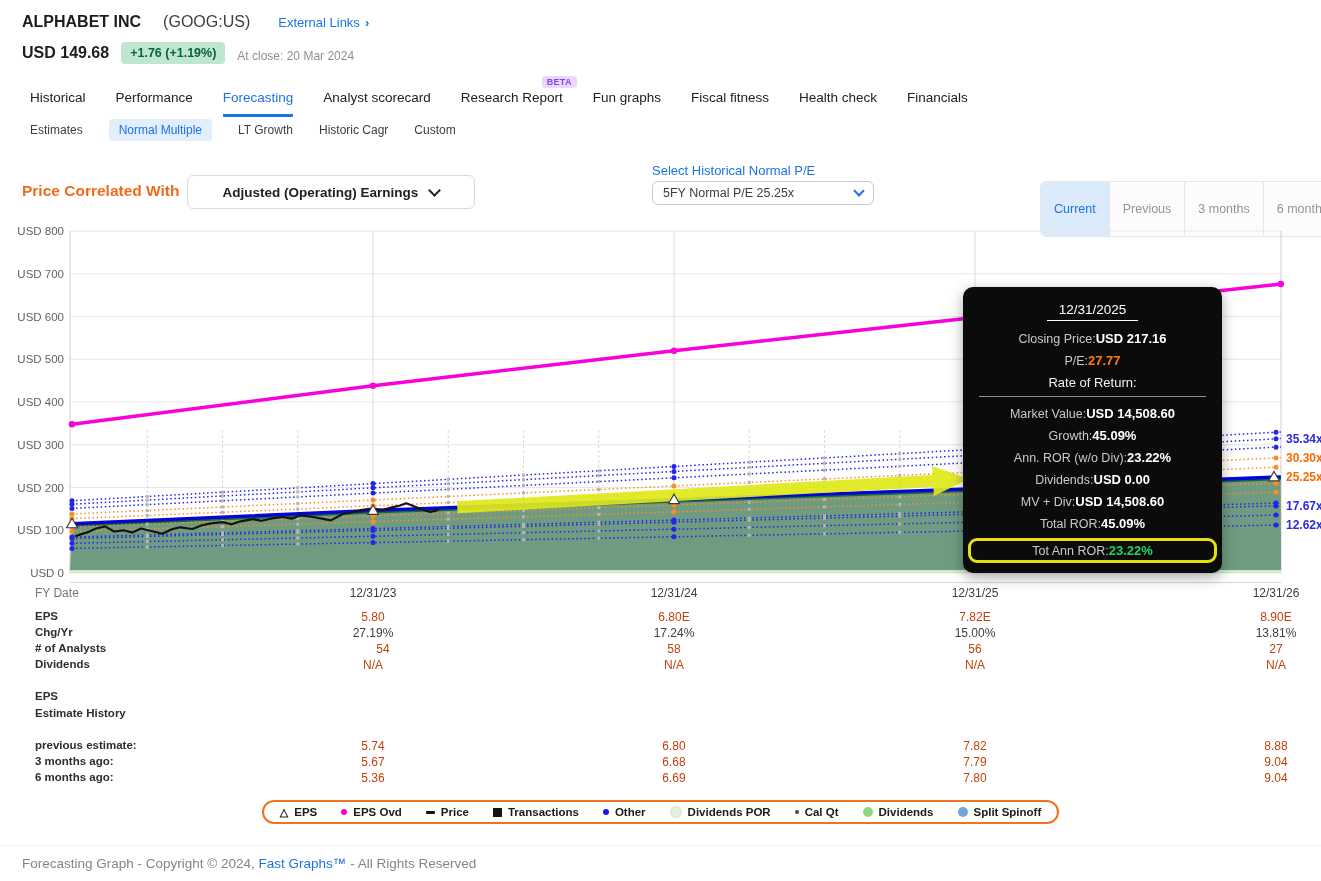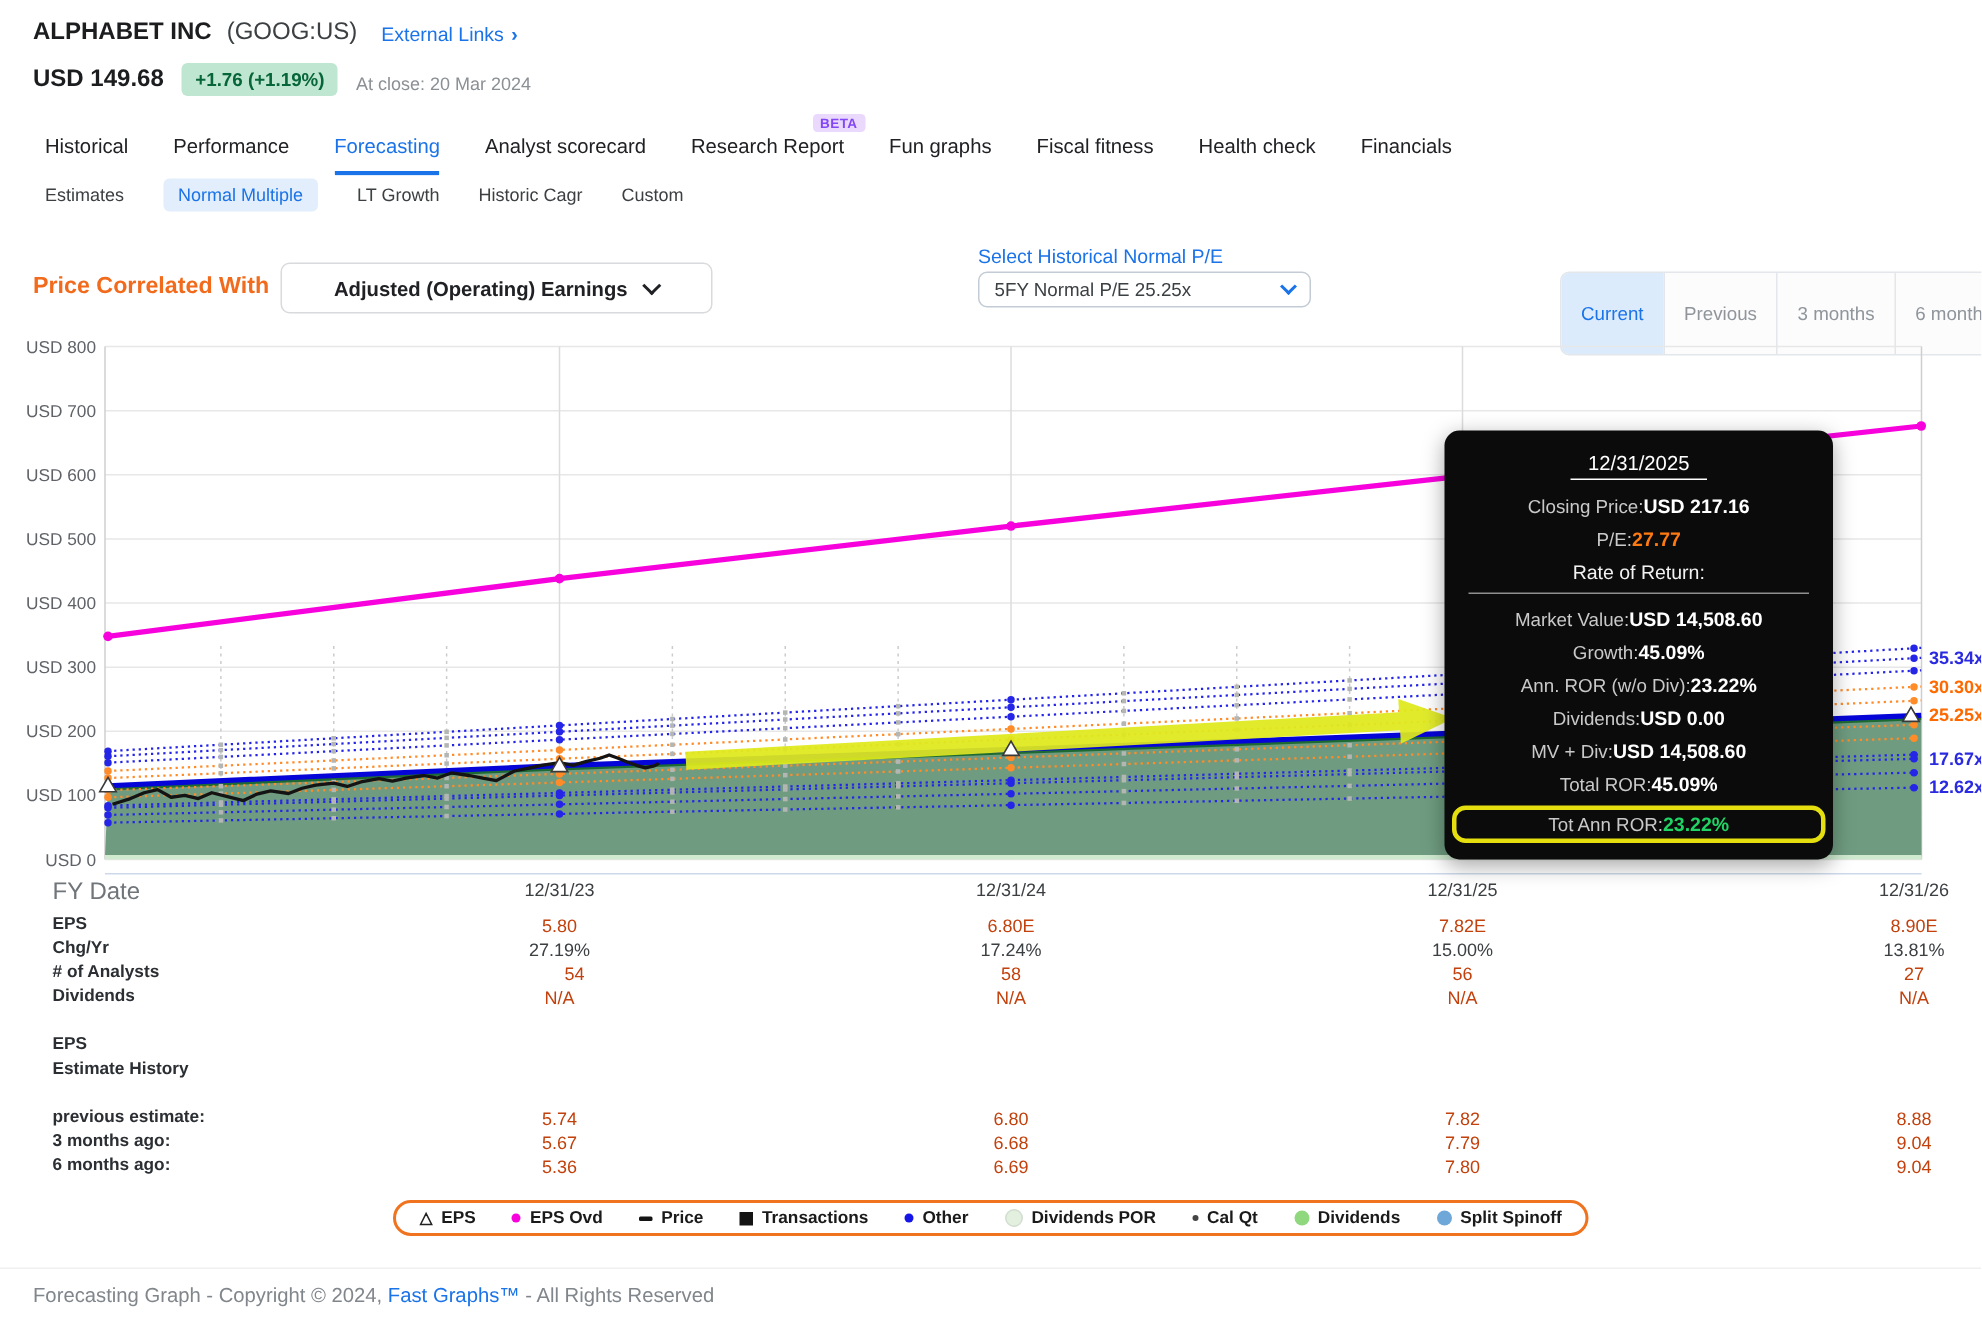--- a/index.html
+++ b/index.html
@@ -1,19 +1,19 @@
 <!DOCTYPE html>
 <html><head>
 <meta charset="utf-8">
 <style>
   html,body{margin:0;padding:0;background:#fff;}
   .page{position:relative;width:1321px;height:881px;background:#fff;overflow:hidden;
         font-family:"Liberation Sans",sans-serif;color:#202124;}
   
-  .hdr-row1{position:absolute;left:22px;top:13px;display:flex;align-items:center;gap:10px;}
+  .hdr-row1{position:absolute;left:22px;top:13px;display:flex;align-items:center;gap:22px;}
   .company{font-size:16px;font-weight:bold;color:#1b1d1f;}
   .ticker{font-size:16px;color:#3c4043;}
   .ext-link{font-size:13px;color:#1a73e8;display:flex;align-items:center;gap:5px;margin-left:6px;cursor:pointer;}
   .ext-chev{font-size:13px;font-weight:bold;color:#1a73e8;}
   .hdr-row2{position:absolute;left:22px;top:42px;display:flex;align-items:center;gap:12px;}
   .price{font-size:16px;font-weight:bold;color:#1b1d1f;}
   .chg-badge{background:#bfe6d0;color:#07653a;font-weight:bold;font-size:12.5px;
              padding:4px 9px;border-radius:4px;}
   .at-close{font-size:12px;color:#8b9095;position:relative;top:3px;}
   
@@ -52,21 +52,21 @@
   .tt-date-wrap{text-align:center;margin-bottom:10px;}
   .tt-date{display:inline-block;font-size:13.5px;border-bottom:1px solid #fff;padding:0 12px 3px;}
   .tt-row{display:flex;justify-content:center;align-items:center;margin-bottom:7px;}
   .tt-label{font-size:12.5px;color:#c9c9c9;}
   .tt-value{font-size:13px;font-weight:bold;color:#fff;}
   .tt-section{text-align:center;font-size:13px;color:#f2f2f2;margin:1px 0 6px;}
   .tt-hr{border:none;border-top:1px solid #8f8f8f;margin:0 0 9px;}
   .tt-row.hl{border:3px solid #e6df10;border-radius:9px;padding:2px 8px;margin:1px -11px 4px;}
   
   .trow-label{position:absolute;left:35px;font-size:11.5px;font-weight:bold;color:#2b2f33;white-space:nowrap;}
-  .trow-label.gray{color:#70757a;font-weight:normal;font-size:16px;}
+  .trow-label.gray{color:#70757a;font-weight:normal;font-size:12px;}
   .tcell{position:absolute;width:140px;text-align:center;font-size:12px;color:#3c4043;white-space:nowrap;}
   .tcell.b{font-weight:normal;color:#c2410c;}
   
   .legend-wrap{position:absolute;left:0;right:0;top:800px;display:flex;justify-content:center;}
   .legend{display:inline-flex;align-items:center;gap:24px;border:2.5px solid #f0731f;
           border-radius:14px;padding:4px 16px;background:#fff;}
   .lg-item{display:flex;align-items:center;gap:6px;font-size:11.5px;font-weight:bold;color:#1a1a1a;white-space:nowrap;}
   .mk{display:inline-block;border-radius:50%;}
   .mk-triangle{font-size:11px;color:#222;line-height:1;}
   .mk-dash{width:9px;height:3px;border-radius:1px;}

